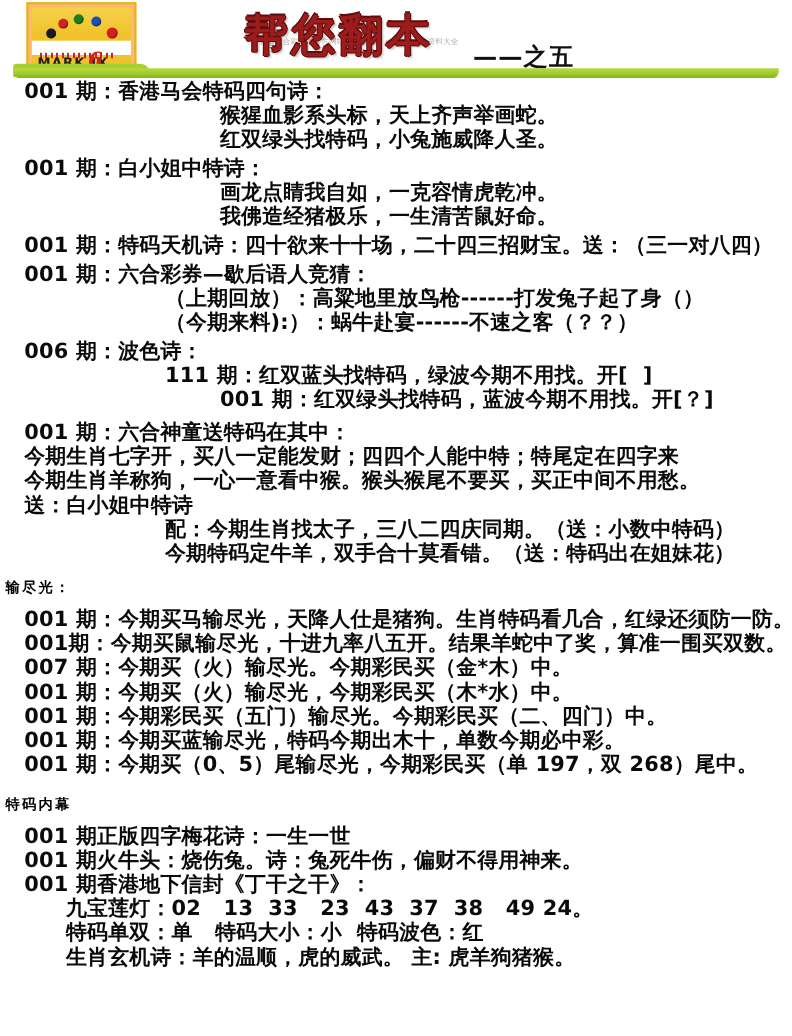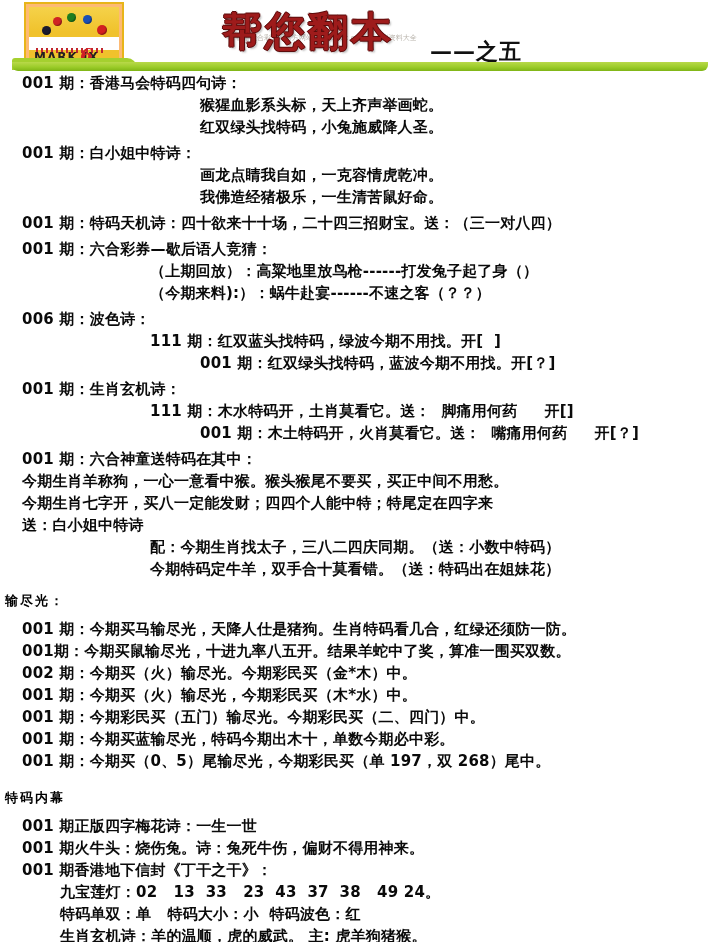--- a/index.html
+++ b/index.html
@@ -152,21 +152,21 @@
     border-radius: 3px 10px 0 0;
   }
 
   
   .sheet {
     position: relative;
     padding: 0;
   }
   .ln {
     font-family: "DejaVu Sans", "Liberation Sans", sans-serif;
-    font-size: 15px;
+    font-size: 19px;
     line-height: 22px;
     color: #0a0a0a;
     white-space: pre;
     font-weight: bold;
     letter-spacing: .2px;
   }
   .ln.lvl0  { margin-left: 22px; }
   .ln.lvl1  { margin-left: 150px; }
   .ln.lvl2  { margin-left: 200px; }
   .ln.lvl4  { margin-left: 60px; }
@@ -235,40 +235,35 @@
         <div class="ln lvl1">（上期回放）：高粱地里放鸟枪------打发兔子起了身（）</div>
         <div class="ln lvl1">（今期来料):）：蜗牛赴宴------不速之客（？？）</div>
       </div>
       <div class="gap-s"></div>
       <div>
         <div class="ln lvl0">006 期：波色诗：</div>
         <div class="ln lvl1">111 期：红双蓝头找特码，绿波今期不用找。开[  ]</div>
         <div class="ln lvl2">001 期：红双绿头找特码，蓝波今期不用找。开[？]</div>
       </div>
       <div class="gap-s"></div>
-      <div>
-        <div class="ln lvl0">001 期：生肖玄机诗：</div>
-        <div class="ln lvl1">111 期：木水特码开，土肖莫看它。送：  脚痛用何药     开[]</div>
-        <div class="ln lvl2">001 期：木土特码开，火肖莫看它。送：  嘴痛用何药     开[？]</div>
-      </div>
       <div class="gap-s"></div>
       <div>
         <div class="ln lvl0">001 期：六合神童送特码在其中：</div>
+        <div class="ln lvl0">今期生肖七字开，买八一定能发财；四四个人能中特；特尾定在四字来</div>
         <div class="ln lvl0">今期生肖羊称狗，一心一意看中猴。猴头猴尾不要买，买正中间不用愁。</div>
-        <div class="ln lvl0">今期生肖七字开，买八一定能发财；四四个人能中特；特尾定在四字来</div>
         <div class="ln lvl0">送：白小姐中特诗</div>
         <div class="ln lvl1">配：今期生肖找太子，三八二四庆同期。（送：小数中特码）</div>
         <div class="ln lvl1">今期特码定牛羊，双手合十莫看错。（送：特码出在姐妹花）</div>
       </div>
       <div class="gap-s"></div>
       <div class="sect-title">输尽光：</div>
       <div>
         <div class="ln lvl0">001 期：今期买马输尽光，天降人仕是猪狗。生肖特码看几合，红绿还须防一防。</div>
         <div class="ln lvl0">001期：今期买鼠输尽光，十进九率八五开。结果羊蛇中了奖，算准一围买双数。</div>
-        <div class="ln lvl0">002 期：今期买（火）输尽光。今期彩民买（金*木）中。</div>
+        <div class="ln lvl0">007 期：今期买（火）输尽光。今期彩民买（金*木）中。</div>
         <div class="ln lvl0">001 期：今期买（火）输尽光，今期彩民买（木*水）中。</div>
         <div class="ln lvl0">001 期：今期彩民买（五门）输尽光。今期彩民买（二、四门）中。</div>
         <div class="ln lvl0">001 期：今期买蓝输尽光，特码今期出木十，单数今期必中彩。</div>
         <div class="ln lvl0">001 期：今期买（0、5）尾输尽光，今期彩民买（单 197，双 268）尾中。</div>
       </div>
       <div class="gap-m"></div>
       <div class="sect-title">特码内幕</div>
       <div>
         <div class="ln lvl0">001 期正版四字梅花诗：一生一世</div>
         <div class="ln lvl0">001 期火牛头：烧伤兔。诗：兔死牛伤，偏财不得用神来。</div>

